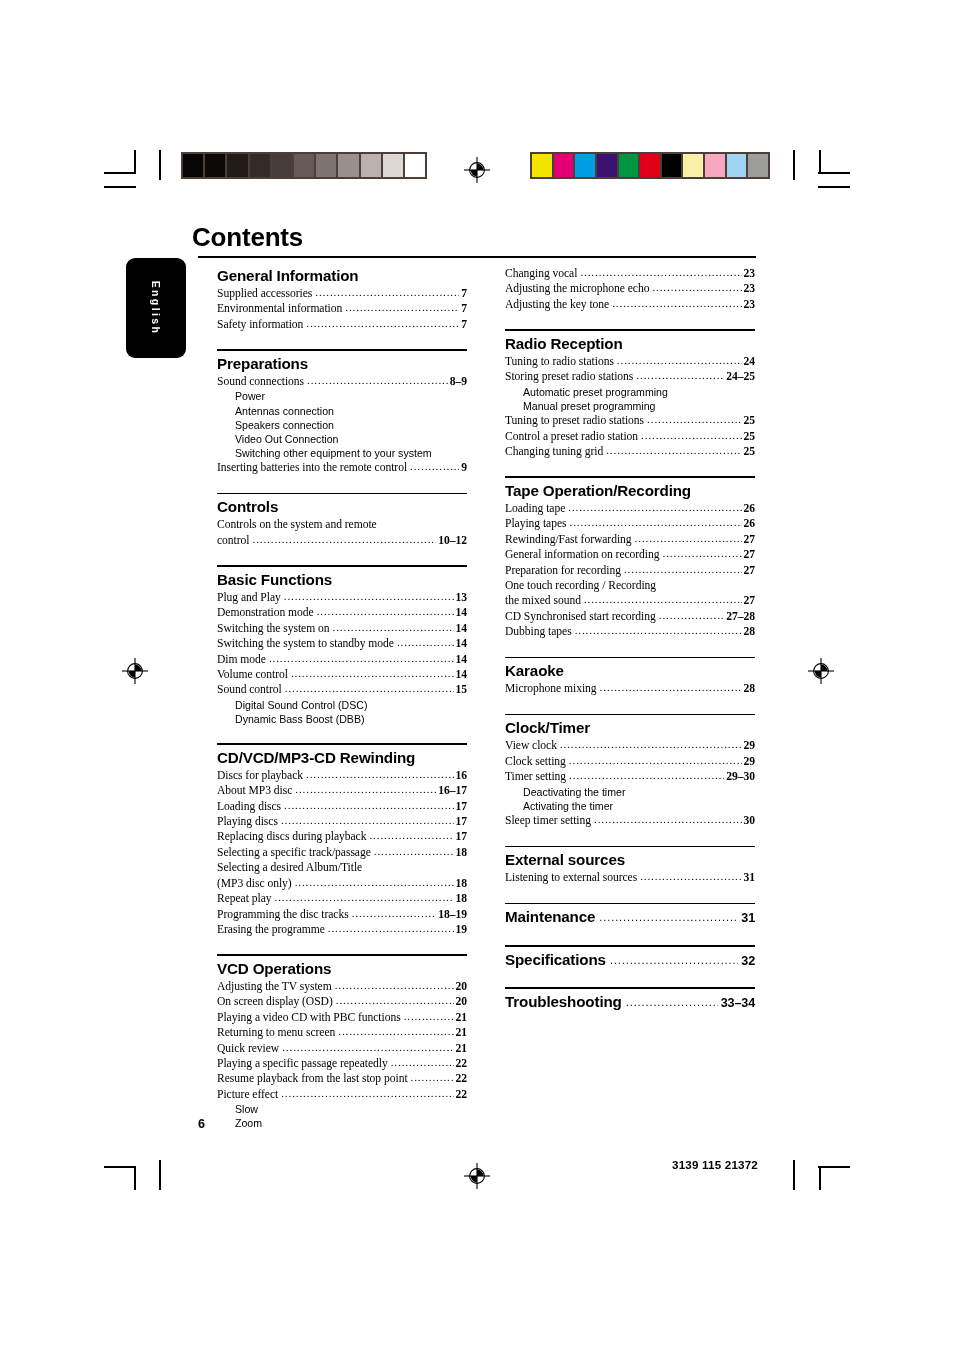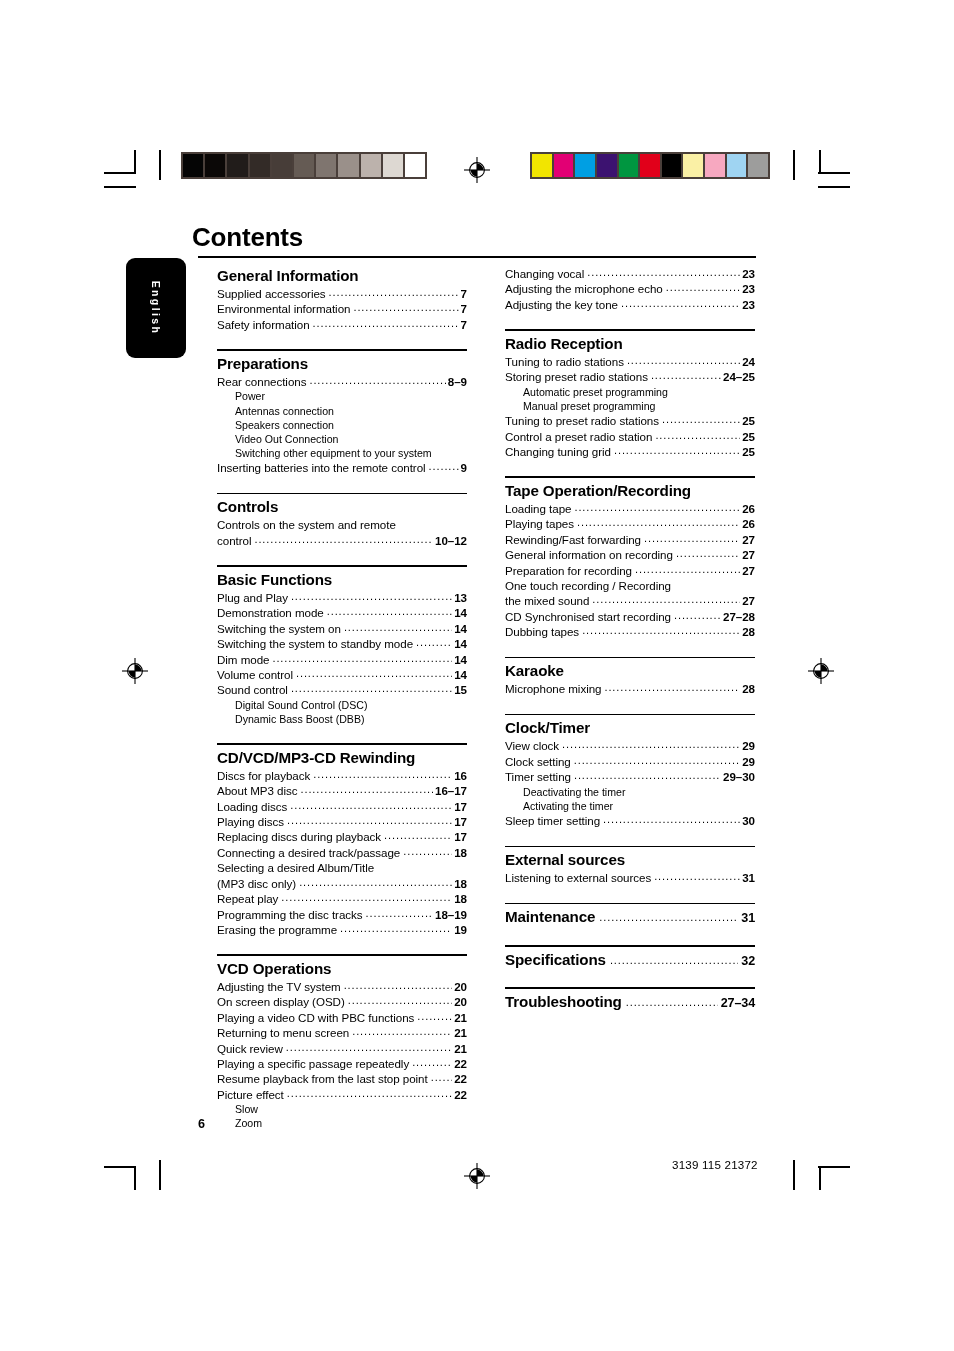--- a/index.html
+++ b/index.html
@@ -60,39 +60,39 @@
   h2.withpage .hlead{
     flex:1 1 auto;min-width:6px;margin:0 3px 0 4px;
     overflow:hidden;white-space:nowrap;
     font-size:11px;font-weight:normal;letter-spacing:0.9px;
     transform:translateY(-1px);
   }
   h2.withpage .hpg{flex:0 0 auto;font-size:12.6px;font-weight:bold;}
 
   .entry{
     display:flex;align-items:flex-end;white-space:nowrap;
-    font-size:11.6px;line-height:15.4px;letter-spacing:-0.05px;
+    font-size:11.6px;line-height:15.4px;letter-spacing:-0.05px;font-family:Liberation Serif, serif;
   }
   .entry .etxt{flex:0 0 auto;}
   .entry .lead{
     flex:1 1 auto;min-width:4px;margin:0 2px 0 3px;
     overflow:hidden;white-space:nowrap;
     letter-spacing:0.9px;font-size:11px;
     transform:translateY(-1px);
   }
   .entry .pg{flex:0 0 auto;font-weight:bold;font-size:11.6px;}
   .entry.nolead .etxt{flex:1 1 auto;}
   .entry.cont{display:block;}
 
   .sub{
     font-size:10.6px;line-height:14.2px;margin-left:18px;white-space:nowrap;
   }
 
   .pagenum{position:absolute;left:198px;top:1117px;font-size:12.6px;font-weight:bold;}
-  .footcode{position:absolute;left:672px;top:1158px;font-size:11.6px;font-weight:normal;letter-spacing:0.2px;}
+  .footcode{position:absolute;left:672px;top:1158px;font-size:11.6px;font-weight:bold;letter-spacing:0.2px;}
 </style>
 </head>
 <body>
 
 <div class="page">
 
   <div>
     <div class="mark" style="left:104px;top:172px;width:32px;height:1.6px;"></div>
     <div class="mark" style="left:134px;top:150px;width:1.6px;height:24px;"></div>
     <div class="mark" style="left:104px;top:186px;width:32px;height:1.6px;"></div>
@@ -203,21 +203,21 @@
           <span class="etxt">Safety information</span>
           <span class="lead">........................................................................................................................</span>
           <span class="pg">7</span>
         </div>
       </div>
       <div class="sec-space"></div>
       <div class="sec">
         <div class="rule"></div>
         <h2>Preparations</h2>
         <div class="entry">
-          <span class="etxt">Rear connections</span>
+          <span class="etxt">Sound connections</span>
           <span class="lead">........................................................................................................................</span>
           <span class="pg">8–9</span>
         </div>
         <div class="sub">Power</div>
         <div class="sub">Antennas connection</div>
         <div class="sub">Speakers connection</div>
         <div class="sub">Video Out Connection</div>
         <div class="sub">Switching other equipment to your system</div>
         <div class="entry">
           <span class="etxt">Inserting batteries into the remote control</span>
@@ -301,21 +301,21 @@
           <span class="etxt">Playing discs</span>
           <span class="lead">........................................................................................................................</span>
           <span class="pg">17</span>
         </div>
         <div class="entry">
           <span class="etxt">Replacing discs during playback</span>
           <span class="lead">........................................................................................................................</span>
           <span class="pg">17</span>
         </div>
         <div class="entry">
-          <span class="etxt">Connecting a desired track/passage</span>
+          <span class="etxt">Selecting a specific track/passage</span>
           <span class="lead">........................................................................................................................</span>
           <span class="pg">18</span>
         </div>
         <div class="entry cont nolead"><span class="etxt">Selecting a desired Album/Title</span></div>
         <div class="entry">
           <span class="etxt">(MP3 disc only)</span>
           <span class="lead">........................................................................................................................</span>
           <span class="pg">18</span>
         </div>
         <div class="entry">
@@ -542,21 +542,21 @@
           <span class="hlead">........................................................................................................................</span>
           <span class="hpg">32</span>
         </h2>
       </div>
       <div class="sec-space"></div>
       <div class="sec">
         <div class="rule"></div>
         <h2 class="withpage">
           <span class="htxt">Troubleshooting</span>
           <span class="hlead">........................................................................................................................</span>
-          <span class="hpg">27–34</span>
+          <span class="hpg">33–34</span>
         </h2>
       </div>
     </div>
 
   <div class="pagenum">6</div>
   <div class="footcode">3139 115 21372</div>
 
 </div>
 
 </body></html>

